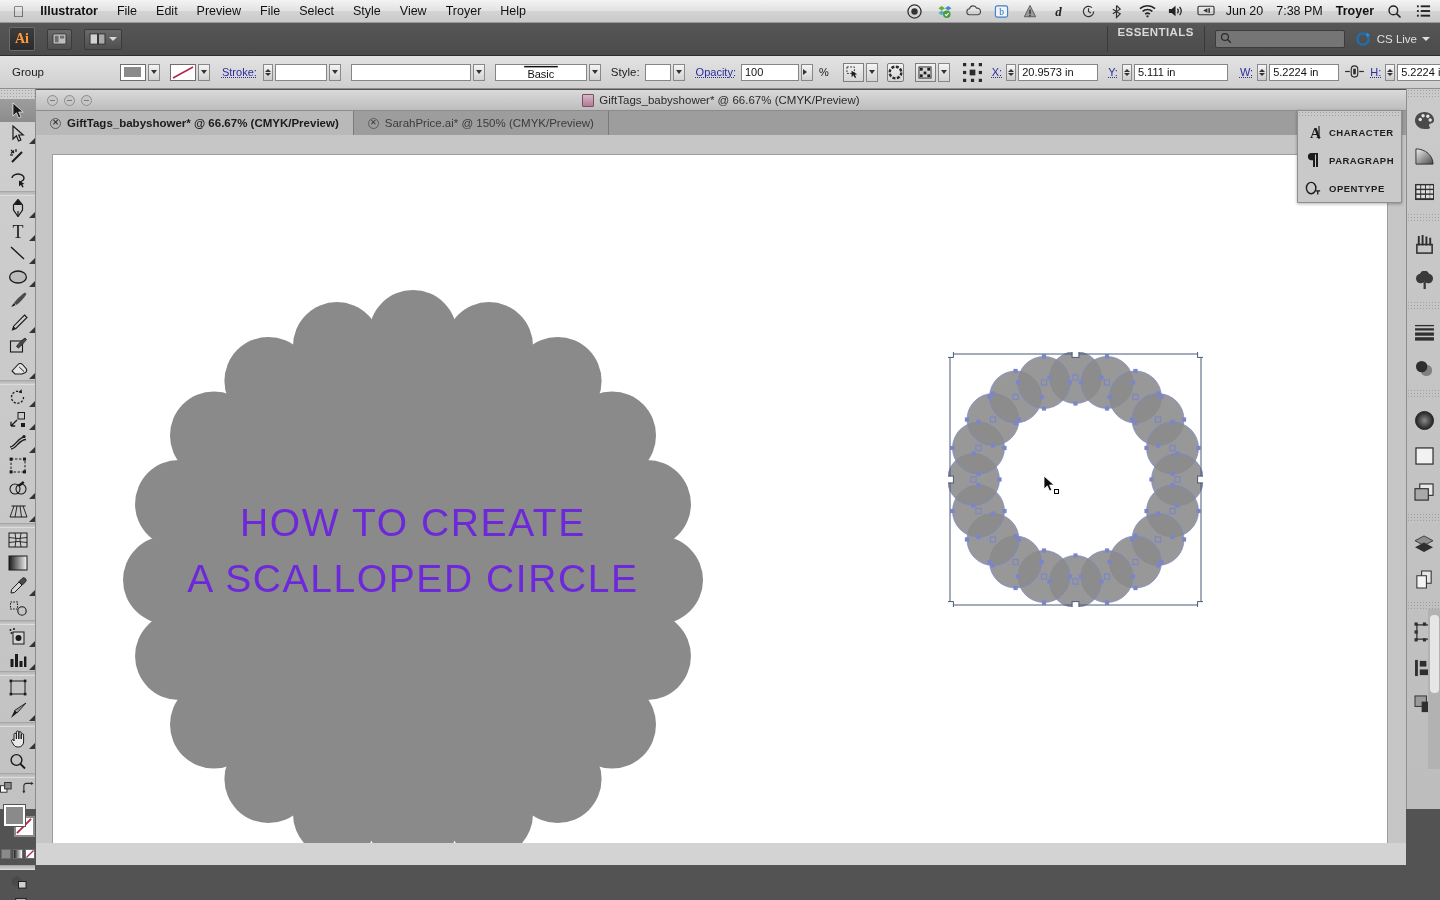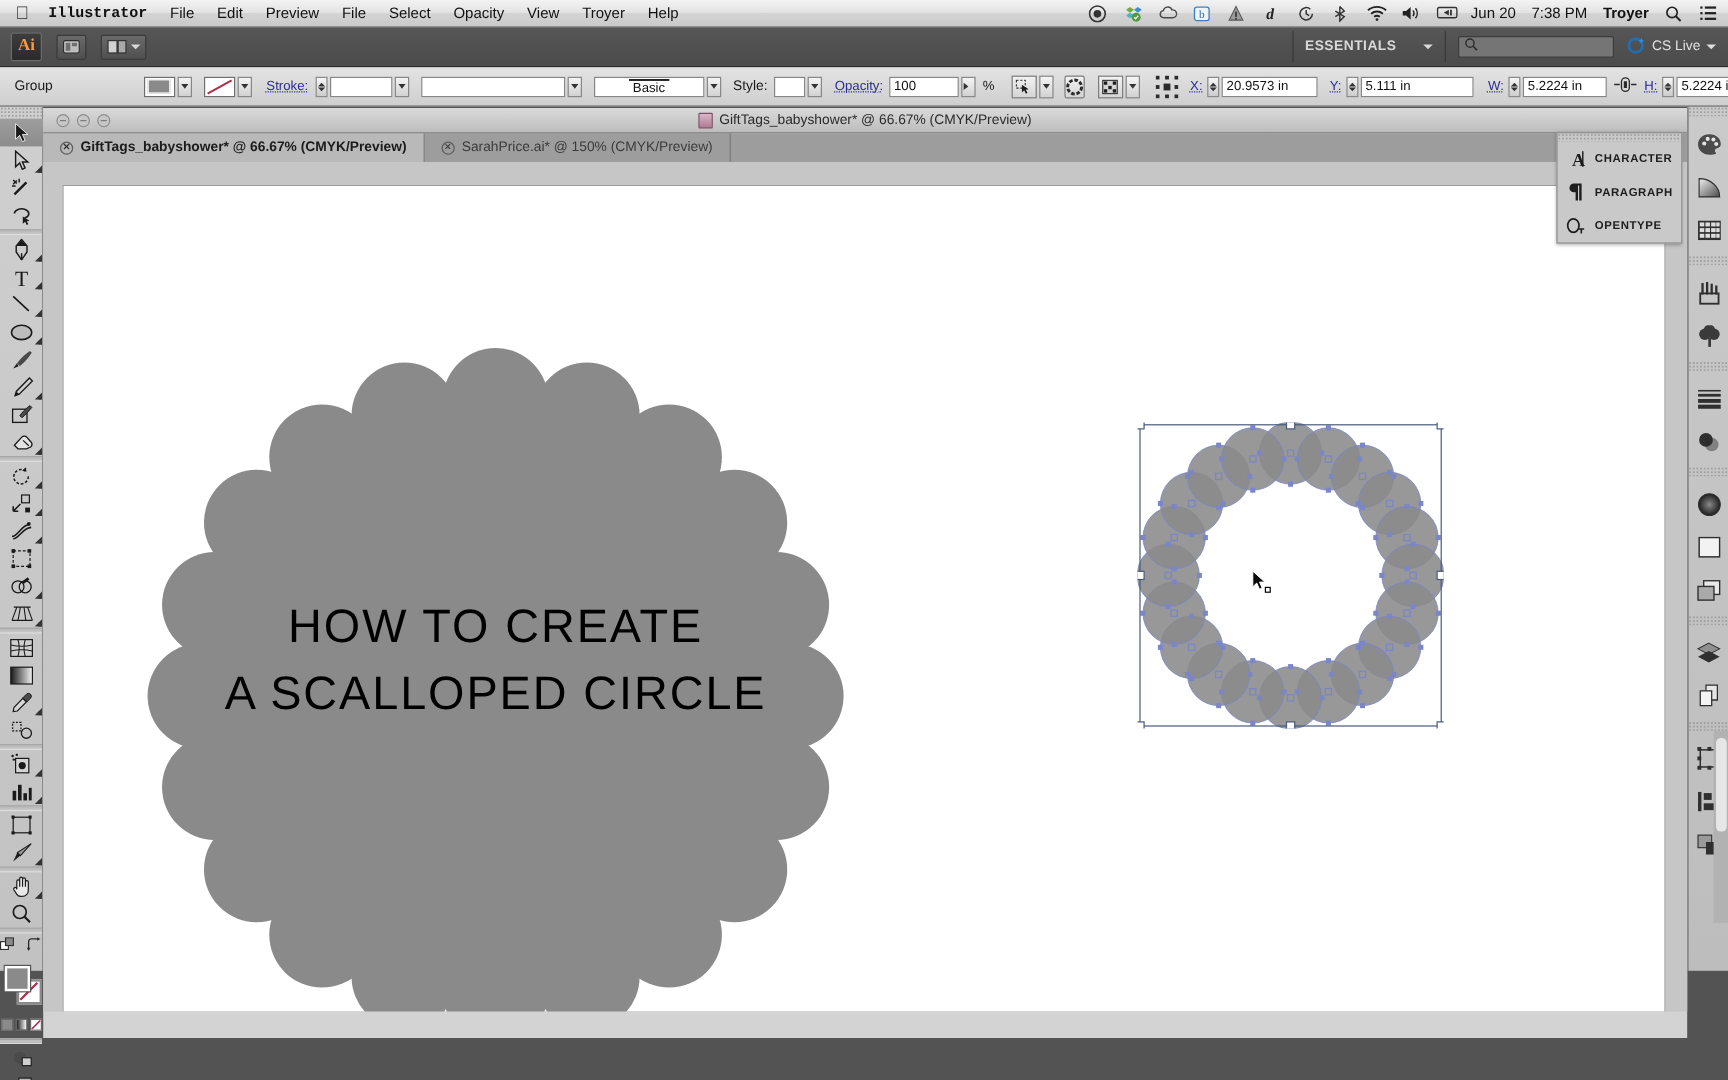--- a/index.html
+++ b/index.html
@@ -13,21 +13,21 @@
 
   
   .macbar {
     position: absolute; left: 0; top: 0; width: 1440px; height: 23px;
     background: linear-gradient(to bottom, #f3f3f3 0%, #e2e2e2 50%, #d4d4d4 51%, #c9c9c9 100%);
     border-bottom: 1px solid #9a9a9a;
     display: flex; align-items: center; font-size: 12.5px; color: #111;
   }
   .apple-logo { margin-left: 13px; margin-right: 16px; font-size: 15px; line-height: 1; color:#2b2b2b; }
   .macmenu { margin-right: 19px; white-space: nowrap; }
-  .macmenu.bold { font-weight: bold; font-family: Liberation Mono, monospace; }
+  .macmenu.bold { font-weight: bold; }
   .macbar-right { margin-left: auto; display: flex; align-items: center; padding-right: 8px; }
   .macbar-right > * { margin-left: 13px; }
   .mb-time { font-size: 12.5px; }
   .mb-user { font-size: 12.5px; font-weight: bold; }
   .statusicon { display:inline-block; width:16px; height:15px; position:relative; }
 
   
   .appbar {
     position: absolute; left: 0; top: 23px; width: 1440px; height: 33px;
     background: linear-gradient(to bottom,#565656 0%, #4b4b4b 100%);
@@ -45,21 +45,21 @@
   .appbtn {
     height: 21px; margin-left: 12px; padding: 0 4px;
     background: linear-gradient(to bottom,#6a6a6a,#4f4f4f);
     border: 1px solid #3a3a3a; border-radius: 2px;
     display: flex; align-items: center; gap:3px;
   }
   .appbar-right { margin-left:auto; display:flex; align-items:center; padding-right:10px; gap:10px; }
   .essentials {
     color:#d9d9d9; font-size:11.5px; font-weight:bold; letter-spacing:.4px;
     display:flex; align-items:center; gap:22px; padding:0 10px;
-    border-left:1px solid #393939; border-right:1px solid #393939; height:26px;
+    border-left:1px solid #393939; border-right:1px solid #393939; height:26px;flex-direction:column;
   }
   .searchbox {
     width:130px; height:18px; background:#757575;
     border:1px solid #3c3c3c; border-radius:2px;
     display:flex; align-items:center; padding-left:4px;
   }
   .cslive { color:#e0e0e0; font-size:11.5px; display:flex; align-items:center; gap:5px; }
   .caret-dn { width:0;height:0;border-left:4px solid transparent;border-right:4px solid transparent;border-top:4px solid currentColor; }
 
   
@@ -183,42 +183,42 @@
     box-shadow: 0 1px 3px rgba(0,0,0,.3);
   }
   .tp-grip { height:7px; background-image: radial-gradient(#959595 40%, transparent 41%); background-size:3px 3px; opacity:.75; }
   .tp-item { height:28px; display:flex; align-items:center; gap:7px; padding-left:7px; font-size:9.5px; letter-spacing:.5px; color:#1d1d1d; font-weight:bold; }
   .tp-icon { width:17px; height:18px; display:flex;align-items:center;justify-content:center; font-family:"Liberation Serif", serif; font-size:15px; color:#1d1d1d; }
 
   
   .scallop-wrap { position:absolute; left:60px; top:125px; width:600px; height:600px; }
   .scallop-text {
     position:absolute; left:0; right:0; top:215px; text-align:center;
-    font-family:"Liberation Sans", sans-serif; color:#000000;
+    font-family:"Liberation Sans", sans-serif; color:#6d28d9;
     font-size:39px; line-height:56px; letter-spacing:1.6px; font-weight:300;
   }
   .selection-wrap { position:absolute; left:895px; top:197px; width:255px; height:255px; }
 
   .cursor-arrow { position:absolute; left:990px; top:320px; z-index:50; }
   .cursor-dot { position:absolute; left:1001px; top:334px; width:5px; height:5px; border:1px solid #000; background:#fff; z-index:50; }
 </style>
 </head>
 <body>
 
 <div id="app">
 
   <div class="macbar">
     <span class="apple-logo"></span>
     <span class="macmenu bold">Illustrator</span>
     <span class="macmenu">File</span>
     <span class="macmenu">Edit</span>
     <span class="macmenu">Preview</span>
     <span class="macmenu">File</span>
     <span class="macmenu">Select</span>
-    <span class="macmenu">Opacity</span>
+    <span class="macmenu">Style</span>
     <span class="macmenu">View</span>
     <span class="macmenu">Troyer</span>
     <span class="macmenu">Help</span>
 
     <div class="macbar-right">
       <span class="statusicon">
         <svg width="15" height="15" viewBox="0 0 16 16">
             <circle cx="8" cy="8" r="7" fill="none" stroke="#333" stroke-width="1.4"></circle>
             <circle cx="8" cy="8" r="3.4" fill="#333"></circle>
           </svg>

